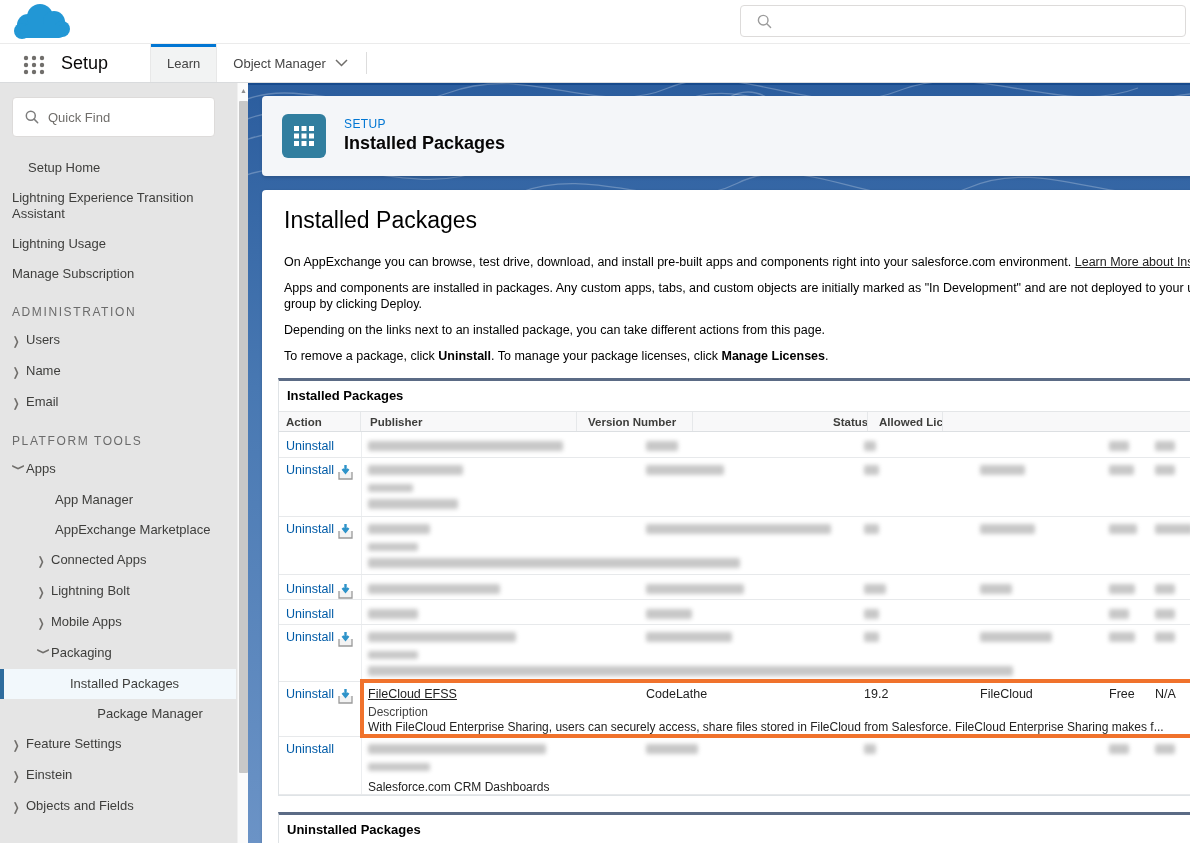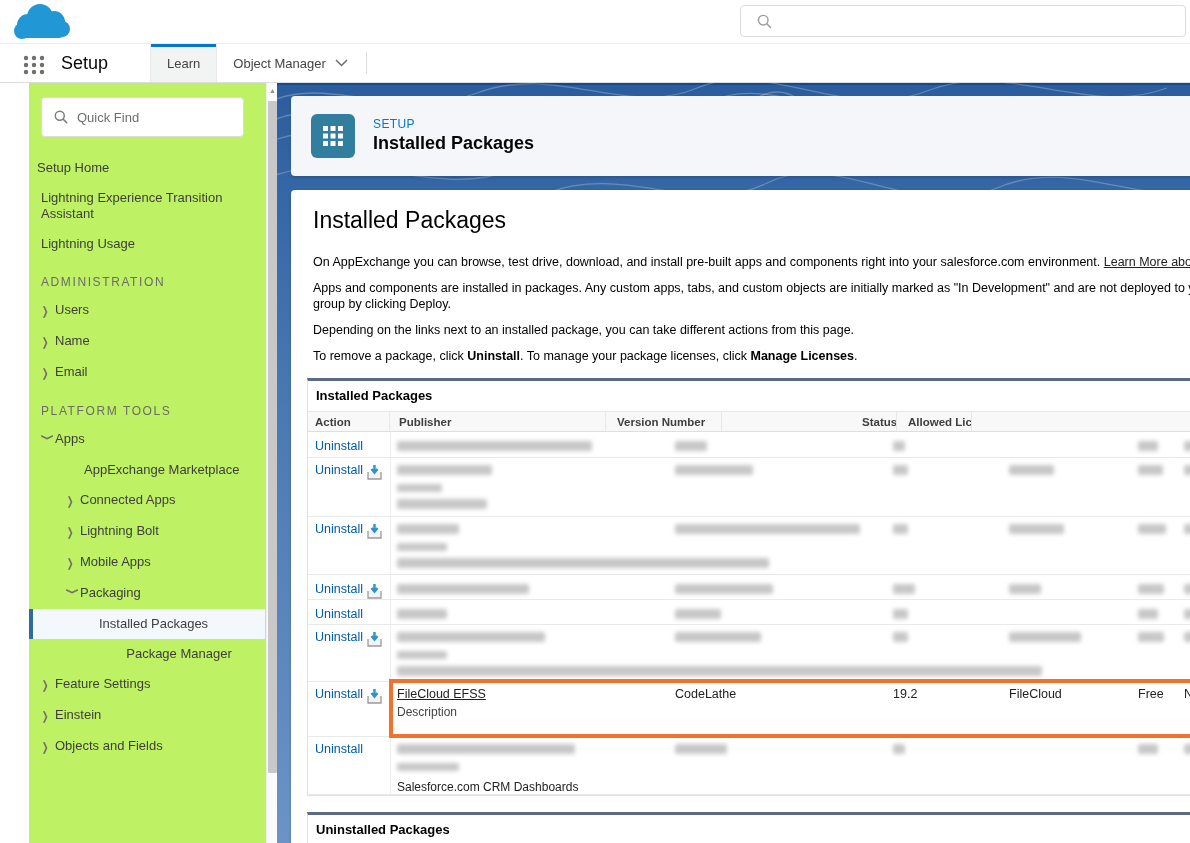--- a/index.html
+++ b/index.html
@@ -23,21 +23,21 @@
   .tab { display:flex; align-items:center; padding:0 16px; font-size:13px; color:#444; position:relative; cursor:pointer; }
   .tab.active { background:#f2f3f3; border-left:1px solid #e8e8e8; border-right:1px solid #e8e8e8; }
   .tab.active::before { content:""; position:absolute; left:0; top:0; right:0; height:3px; background:#0176d3; }
   .tab .chev { margin-left:9px; }
   .tab-divider { width:1px; height:22px; background:#ddd; align-self:center; margin-left:2px; }
 
   
   .shell { display:flex; height:760px; }
 
   
-  .sidebar { position:relative; width:248px; background:#bef264; flex:none;margin-left:29px; }
+  .sidebar { position:relative; width:248px; background:#e5e5e5; flex:none; }
   .sidebar-inner { width:236px; }
   .quickfind { margin:14px 0 16px 12px; width:203px; height:40px; border:1px solid #dddbda;
     border-radius:4px; display:flex; align-items:center; background:#fff; }
   .quickfind svg { margin:0 9px 0 12px; }
   .quickfind input { border:none; outline:none; flex:1; width:60px; font-size:13px; color:#3e3e3c;
     font-family:"Liberation Sans", sans-serif; background:transparent; }
   .quickfind input::placeholder { color:#706e6b; }
   .sb-item { position:relative; padding:7px 6px; font-size:13px; color:#3e3e3c; line-height:16px; cursor:pointer; }
   .sb-item .chev { display:inline-block; width:14px; color:#706e6b; font-size:9px; transform:scale(.9,1.3); }
   .sb-item .chev.down { transform:rotate(90deg) scale(.9,1.3); }
@@ -144,29 +144,31 @@
   <div class="sidebar">
     <div class="sidebar-inner">
       <div class="quickfind">
         <svg width="14" height="14" viewBox="0 0 15 15">
           <circle cx="6.2" cy="6.2" r="4.8" fill="none" stroke="#7d7d7d" stroke-width="1.6"></circle>
           <line x1="9.8" y1="9.8" x2="13.6" y2="13.6" stroke="#7d7d7d" stroke-width="1.6" stroke-linecap="round"></line>
         </svg>
         <input type="text" placeholder="Quick Find" style="">
       </div>
       <div id="sidebar-list">
-          <div class="sb-item" style="padding-left: 8px;"><span style="display: inline-block; max-width: 185px; vertical-align: top;">Setup Home</span></div>
+          <div class="sb-item" style="padding-left: 28px;"><span style="display: inline-block; max-width: 185px; vertical-align: top;">Setup Home</span></div>
           <div class="sb-item" style="padding-left: 12px;"><span style="display: inline-block; max-width: 185px; vertical-align: top;">Lightning Experience Transition Assistant</span></div>
           <div class="sb-item" style="padding-left: 12px;"><span style="display: inline-block; max-width: 185px; vertical-align: top;">Lightning Usage</span></div>
+          <div class="sb-item" style="padding-left: 12px;"><span style="display: inline-block; max-width: 185px; vertical-align: top;">Manage Subscription</span></div>
           <div class="sb-section">ADMINISTRATION</div>
           <div class="sb-item" style="padding-left: 12px;"><span class="chev">❯</span><span style="display: inline-block; max-width: 185px; vertical-align: top;">Users</span></div>
           <div class="sb-item" style="padding-left: 12px;"><span class="chev">❯</span><span style="display: inline-block; max-width: 185px; vertical-align: top;">Name</span></div>
           <div class="sb-item" style="padding-left: 12px;"><span class="chev">❯</span><span style="display: inline-block; max-width: 185px; vertical-align: top;">Email</span></div>
           <div class="sb-section">PLATFORM TOOLS</div>
           <div class="sb-item" style="padding-left: 12px;"><span class="chev down">❯</span><span style="display: inline-block; max-width: 185px; vertical-align: top;">Apps</span></div>
+          <div class="sb-item" style="padding-left: 55px;"><span style="display: inline-block; max-width: 185px; vertical-align: top;">App Manager</span></div>
           <div class="sb-item" style="padding-left: 55px;"><span style="display: inline-block; max-width: 185px; vertical-align: top;">AppExchange Marketplace</span></div>
           <div class="sb-item" style="padding-left: 37px;"><span class="chev">❯</span><span style="display: inline-block; max-width: 185px; vertical-align: top;">Connected Apps</span></div>
           <div class="sb-item" style="padding-left: 37px;"><span class="chev">❯</span><span style="display: inline-block; max-width: 185px; vertical-align: top;">Lightning Bolt</span></div>
           <div class="sb-item" style="padding-left: 37px;"><span class="chev">❯</span><span style="display: inline-block; max-width: 185px; vertical-align: top;">Mobile Apps</span></div>
           <div class="sb-item" style="padding-left: 37px;"><span class="chev down">❯</span><span style="display: inline-block; max-width: 185px; vertical-align: top;">Packaging</span></div>
           <div class="sb-item sel" style="padding-left: 70px;"><span style="display: inline-block; max-width: 185px; vertical-align: top;">Installed Packages</span></div>
           <div class="sb-item" style="padding-left: 70px; text-align: center;"><span style="display: inline-block; max-width: 185px; vertical-align: top;">Package Manager</span></div>
           <div class="sb-item" style="padding-left: 12px;"><span class="chev">❯</span><span style="display: inline-block; max-width: 185px; vertical-align: top;">Feature Settings</span></div>
           <div class="sb-item" style="padding-left: 12px;"><span class="chev">❯</span><span style="display: inline-block; max-width: 185px; vertical-align: top;">Einstein</span></div>
           <div class="sb-item" style="padding-left: 12px;"><span class="chev">❯</span><span style="display: inline-block; max-width: 185px; vertical-align: top;">Objects and Fields</span></div>
@@ -322,20 +324,21 @@
                   <path d="M2,8 L2,15 L15,15 L15,8" fill="#f3f3f3" stroke="#9a9a9a" stroke-width="1.3"></path>
                   <path d="M8.5,1 L8.5,7 M5.5,5 L8.5,8.6 L11.5,5" fill="none" stroke="#2e93c9" stroke-width="2.4"></path>
                 </svg></span>
               <span class="cell pkg-name" style="left: 89px; top: 5px;">FileCloud EFSS</span>
               <span class="cell" style="left: 367px; top: 5px;">CodeLathe</span>
               <span class="cell" style="left: 585px; top: 5px;">19.2</span>
               <span class="cell" style="left: 701px; top: 5px;">FileCloud</span>
               <span class="cell" style="left: 830px; top: 5px;">Free</span>
               <span class="cell" style="left: 876px; top: 5px;">N/A</span>
               <span class="desc-label" style="left: 89px; top: 23px;">Description</span>
+              <span class="desc-text" style="left: 89px; top: 38px;">With FileCloud Enterprise Sharing, users can securely access, share files stored in FileCloud from Salesforce. FileCloud Enterprise Sharing makes f...</span>
             </div>
             <div class="pkg-row" style="height: 58px;">
               <div class="vline"></div>
               <span class="cell uninstall" style="left: 7px; top: 5px;">Uninstall</span>
               <span class="blur" style="left: 89px; top: 7px; width: 178px;"></span>
               <span class="blur" style="left: 367px; top: 7px; width: 52px;"></span>
               <span class="blur" style="left: 585px; top: 7px; width: 12px;"></span>
               <span class="blur" style="left: 830px; top: 7px; width: 20px;"></span>
               <span class="blur" style="left: 876px; top: 7px; width: 20px;"></span>
               <span class="blur" style="left: 89px; top: 26px; width: 62px; height: 8px;"></span>

